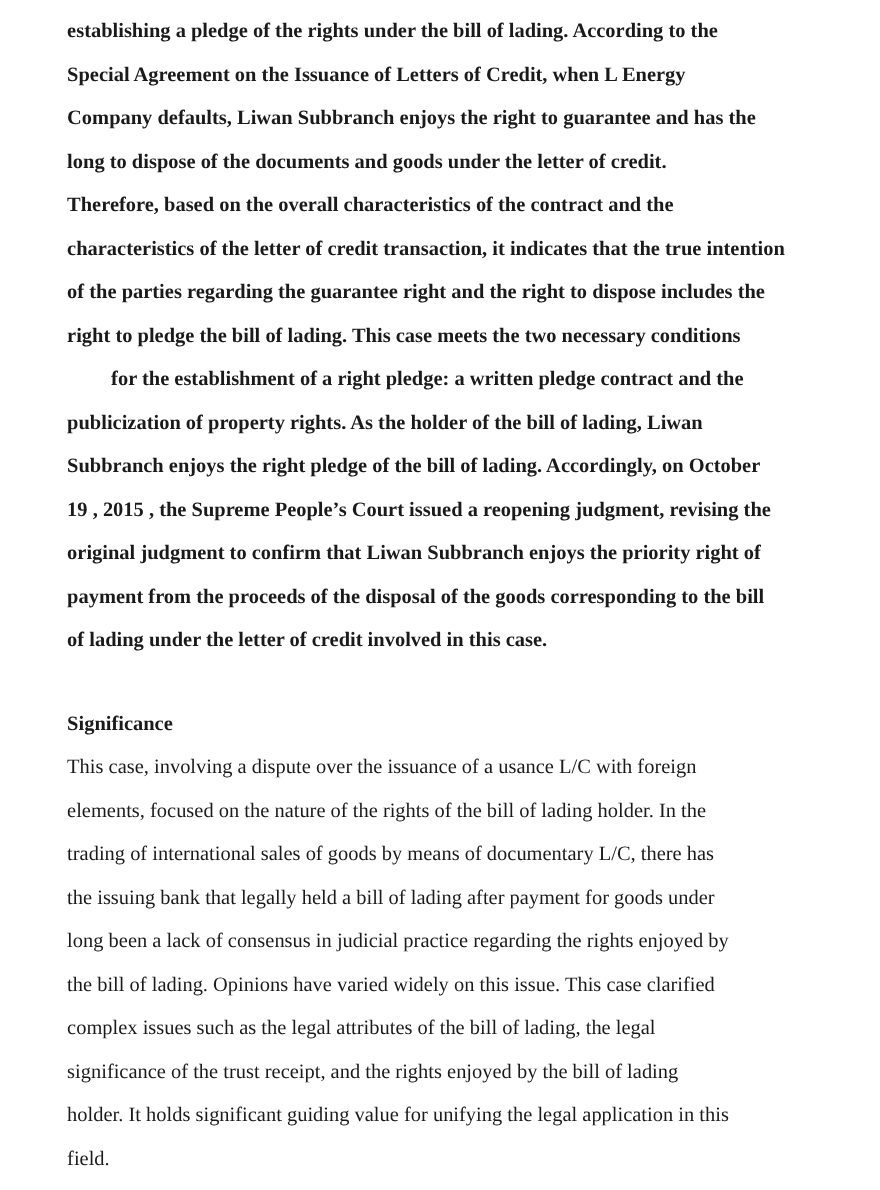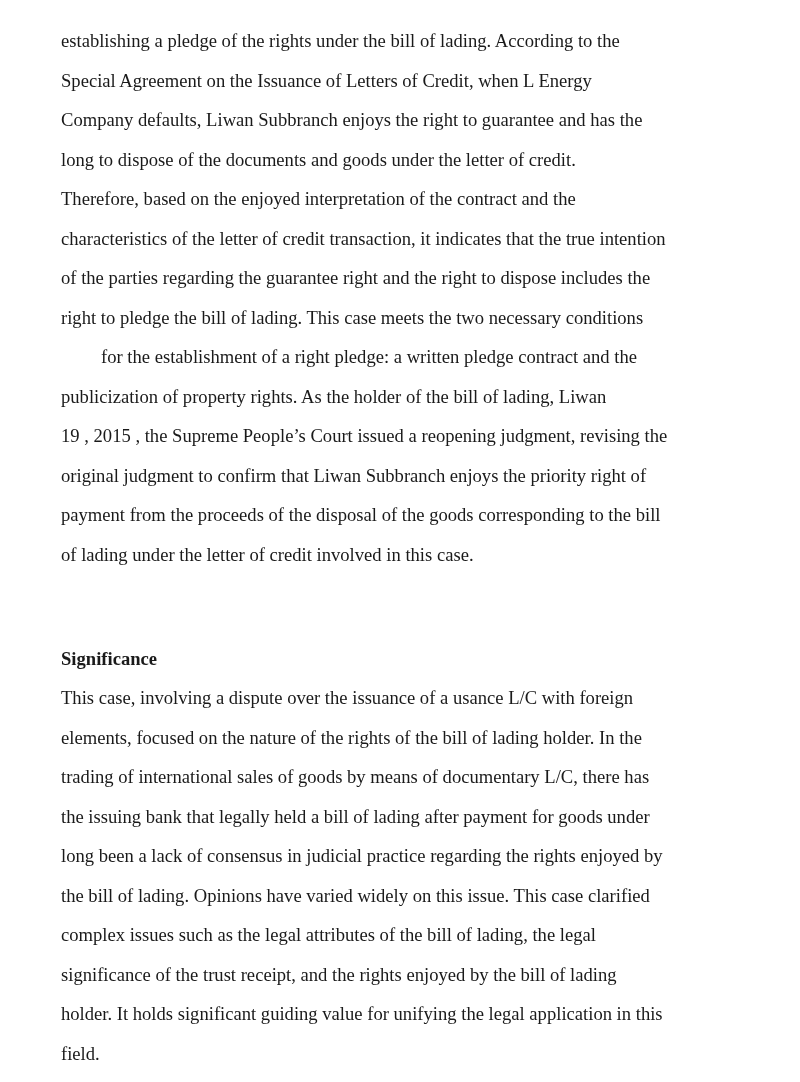--- a/index.html
+++ b/index.html
@@ -26,47 +26,48 @@
     height: 39.5px;
     line-height: 39.5px;
     white-space: nowrap;
     text-align: justify;
     text-align-last: justify;
     overflow: visible;
   }
   .line.last {
     text-align-last: left;
   }
-  .para1 { position: absolute; top: 21px; left: 0; width: 679px; }
+  .para1 { position: absolute; top: 9px; left: 0; width: 679px; font-weight: bold; }
   .heading {
     position: absolute;
     top: 639px;
     left: 0;
     font-size: 18.6px;
     font-weight: bold;
     line-height: 39.5px;
   }
   .para2 { position: absolute; top: 678px; left: 0; width: 679px; }
   .line span { display: inline; }
 </style>
 </head>
 <body>
 
 <div class="page">
   <div class="para1">
     <div class="line" style="white-space: nowrap; word-spacing: 0px; text-align: left; text-align-last: left;"><span style="white-space: nowrap;">establishing a pledge of the rights under the bill of lading. According to the</span></div>
     <div class="line" style="white-space: nowrap; word-spacing: 0px; text-align: left; text-align-last: left;"><span style="white-space: nowrap;">Special Agreement on the Issuance of Letters of Credit, when L Energy</span></div>
     <div class="line" style="white-space: nowrap; word-spacing: 0px; text-align: left; text-align-last: left;"><span style="white-space: nowrap;">Company defaults, Liwan Subbranch enjoys the right to guarantee and has the</span></div>
     <div class="line" style="white-space: nowrap; word-spacing: 0px; text-align: left; text-align-last: left;"><span style="white-space: nowrap;">long to dispose of the documents and goods under the letter of credit.</span></div>
-    <div class="line" style="white-space: nowrap; word-spacing: 0px; text-align: left; text-align-last: left;"><span style="white-space: nowrap;">Therefore, based on the enjoyed interpretation of the contract and the</span></div>
+    <div class="line" style="white-space: nowrap; word-spacing: 0px; text-align: left; text-align-last: left;"><span style="white-space: nowrap;">Therefore, based on the overall characteristics of the contract and the</span></div>
     <div class="line" style="white-space: nowrap; word-spacing: 0px; text-align: left; text-align-last: left;"><span style="white-space: nowrap;">characteristics of the letter of credit transaction, it indicates that the true intention</span></div>
     <div class="line" style="white-space: nowrap; word-spacing: 0px; text-align: left; text-align-last: left;"><span style="white-space: nowrap;">of the parties regarding the guarantee right and the right to dispose includes the</span></div>
     <div class="line" style="white-space: nowrap; word-spacing: 0px; text-align: left; text-align-last: left;"><span style="white-space: nowrap;">right to pledge the bill of lading. This case meets the two necessary conditions</span></div>
     <div class="line" style="white-space: nowrap; word-spacing: 0px; text-align: left; text-align-last: left;"><span style="white-space: nowrap; margin-left: 40px;">for the establishment of a right pledge: a written pledge contract and the</span></div>
     <div class="line" style="white-space: nowrap; word-spacing: 0px; text-align: left; text-align-last: left;"><span style="white-space: nowrap;">publicization of property rights. As the holder of the bill of lading, Liwan</span></div>
+    <div class="line" style="white-space: nowrap; word-spacing: 0px; text-align: left; text-align-last: left;"><span style="white-space: nowrap;">Subbranch enjoys the right pledge of the bill of lading. Accordingly, on October</span></div>
     <div class="line" style="white-space: nowrap; word-spacing: 0px; text-align: left; text-align-last: left;"><span style="white-space: nowrap;">19 , 2015 , the Supreme People’s Court issued a reopening judgment, revising the</span></div>
     <div class="line" style="white-space: nowrap; word-spacing: 0px; text-align: left; text-align-last: left;"><span style="white-space: nowrap;">original judgment to confirm that Liwan Subbranch enjoys the priority right of</span></div>
     <div class="line" style="white-space: nowrap; word-spacing: 0px; text-align: left; text-align-last: left;"><span style="white-space: nowrap;">payment from the proceeds of the disposal of the goods corresponding to the bill</span></div>
     <div class="line last">of lading under the letter of credit involved in this case.</div>
   </div>
 
   <div class="heading">Significance</div>
 
   <div class="para2">
     <div class="line" style="white-space: nowrap; word-spacing: 0px; text-align: left; text-align-last: left;"><span style="white-space: nowrap;">This case, involving a dispute over the issuance of a usance L/C with foreign</span></div>

